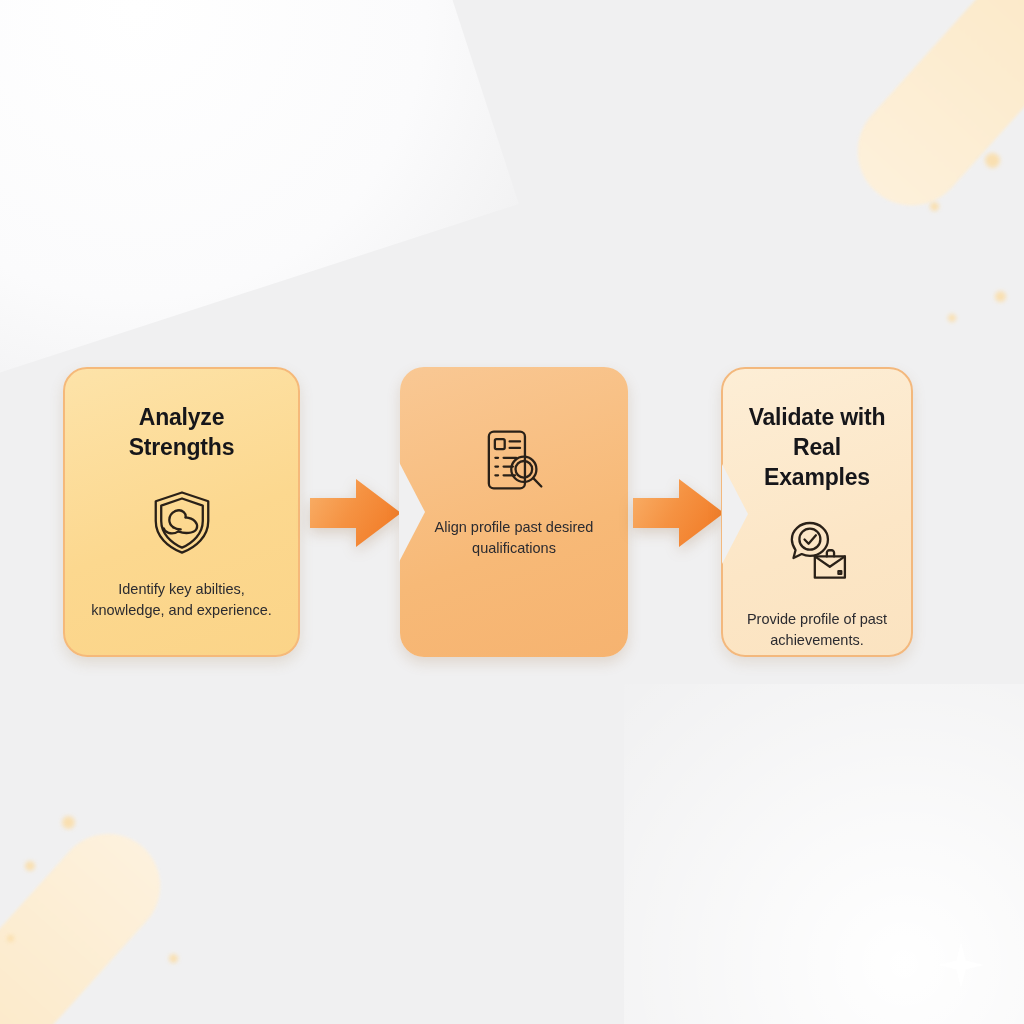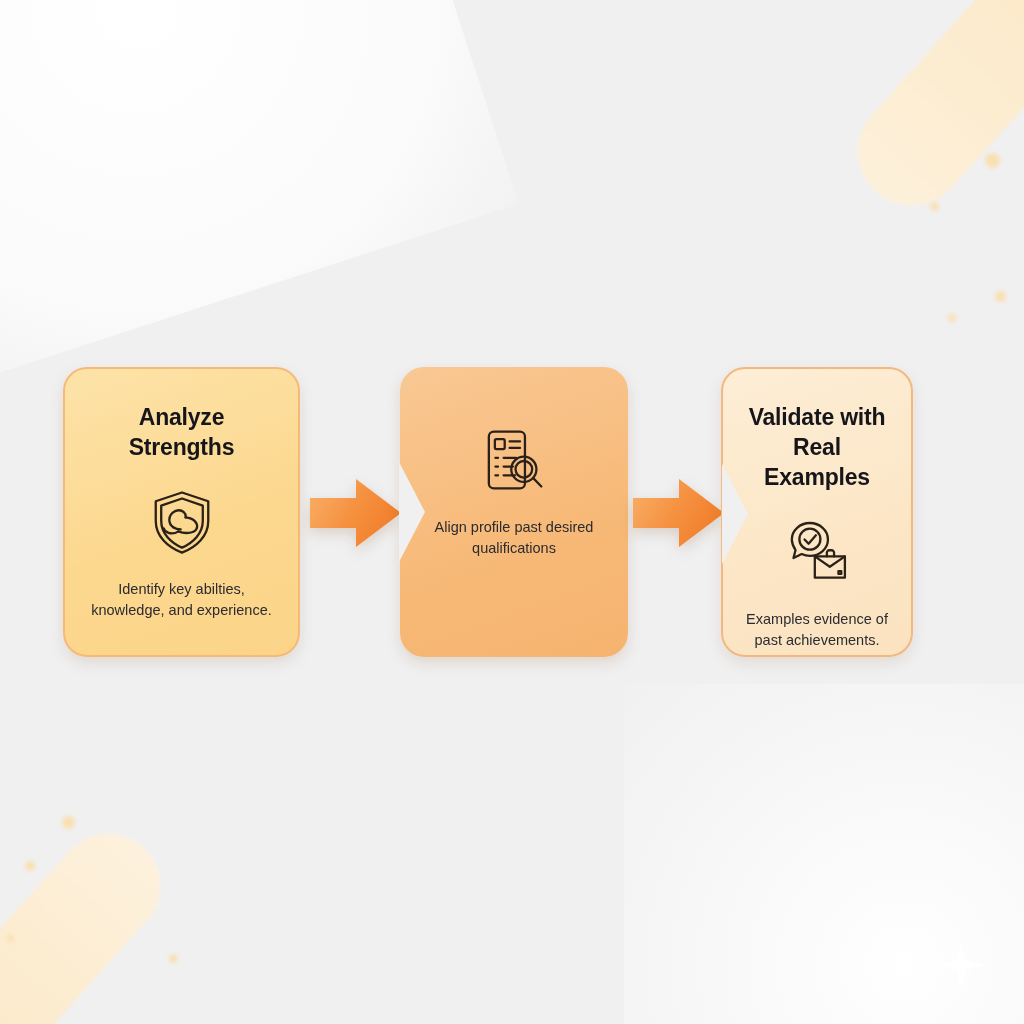--- a/index.html
+++ b/index.html
@@ -251,17 +251,17 @@
                    C22.8 35.5 20.2 34.9 18 33.9 L10.5 37.5 L12.4 30.2
                    C10.5 27.4 9 24.2 9 20.5 C9 12.2 16.4 5.5 25.5 5.5 Z"></path>
           <circle cx="25.5" cy="20.3" r="9.6"></circle>
           <path d="M20.6 20.6 L24.3 24.4 L31 16.7"></path>
           <path d="M30 36 H57.5 V55.5 H30 Z"></path>
           <path d="M30 36 L43.7 45.5 L57.5 36"></path>
           <path d="M41 36 V32.6 a2.2 2.2 0 0 1 2.2 -2.2 h2.2 a2.2 2.2 0 0 1 2.2 2.2 V36"></path>
           <path d="M51.6 49.4 h2.6 v2.6 h-2.6 z"></path>
         </svg>
       </div>
-      <div class="card-desc">Examples evidence of past achievements.</div>
+      <div class="card-desc">Provide profile of past achievements.</div>
     </div>
 
   </div>
 </div>
 
 </body></html>

